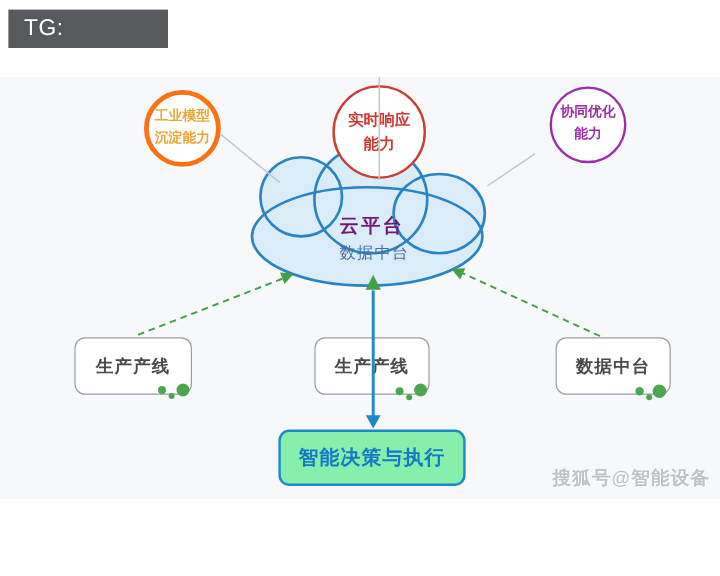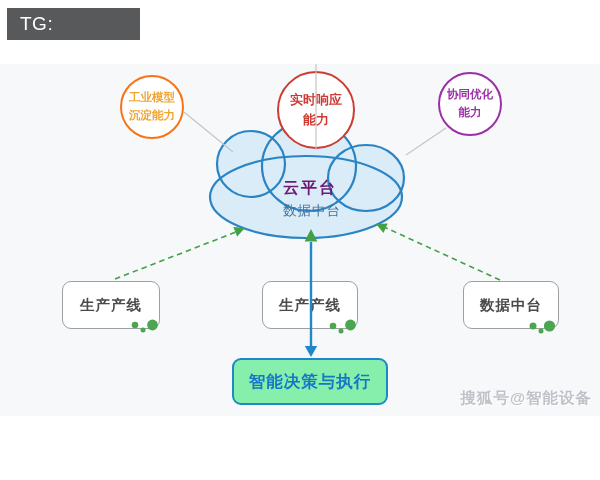--- a/index.html
+++ b/index.html
@@ -19,23 +19,23 @@
   svg.layer{position:absolute;left:0;top:0;width:600px;height:480px;pointer-events:none;}
   #base-layer{z-index:1;}
   #line-layer{z-index:3;}
   .node,.circle,.cloud-text,.decision,.watermark{z-index:2;}
   
   .circle{
     position:absolute;border-radius:50%;background:#ffffff;box-sizing:border-box;
     display:flex;flex-direction:column;align-items:center;justify-content:center;
     text-align:center;font-weight:bold;line-height:1.55;
   }
-  .circle.orange{left:120px;top:75px;width:64px;height:64px;border:2px solid #f97316;color:#f0a431;font-size:11.5px;}
+  .circle.orange{left:120px;top:75px;width:64px;height:64px;border:4px solid #f97316;color:#f0a431;font-size:11.5px;}
   .circle.red{left:277px;top:71px;width:78px;height:78px;border:2.5px solid #cd3b33;color:#cd3b33;font-size:13px;}
-  .circle.purple{left:438px;top:72px;width:64px;height:64px;border:2.5px solid #9b2fa8;color:#9b2fa8;font-size:11.5px;}
+  .circle.purple{left:458px;top:72px;width:64px;height:64px;border:2.5px solid #9b2fa8;color:#9b2fa8;font-size:11.5px;}
   
   .cloud-text{position:absolute;text-align:center;}
   .cloud-title{left:260px;top:178px;width:100px;font-size:16px;font-weight:bold;color:#701a75;letter-spacing:2px;}
   .cloud-subtitle{left:262px;top:202px;width:100px;font-size:13.5px;color:#46709d;letter-spacing:1px;}
   
   .node{
     position:absolute;top:281px;height:48px;background:#ffffff;
     border:1.5px solid #9aa0a3;border-radius:9px;box-sizing:border-box;
     display:flex;align-items:center;justify-content:center;
     font-size:14.5px;font-weight:600;color:#4a4a4a;letter-spacing:1px;

